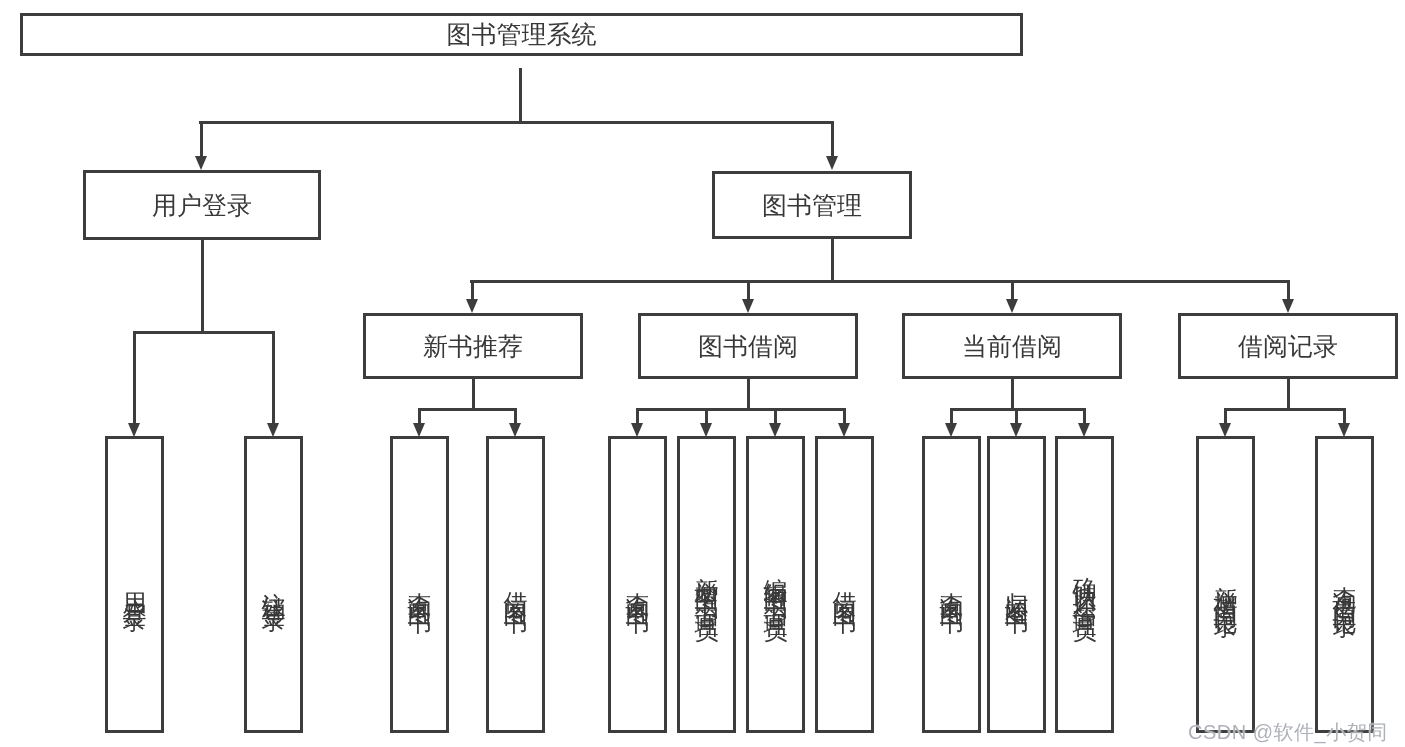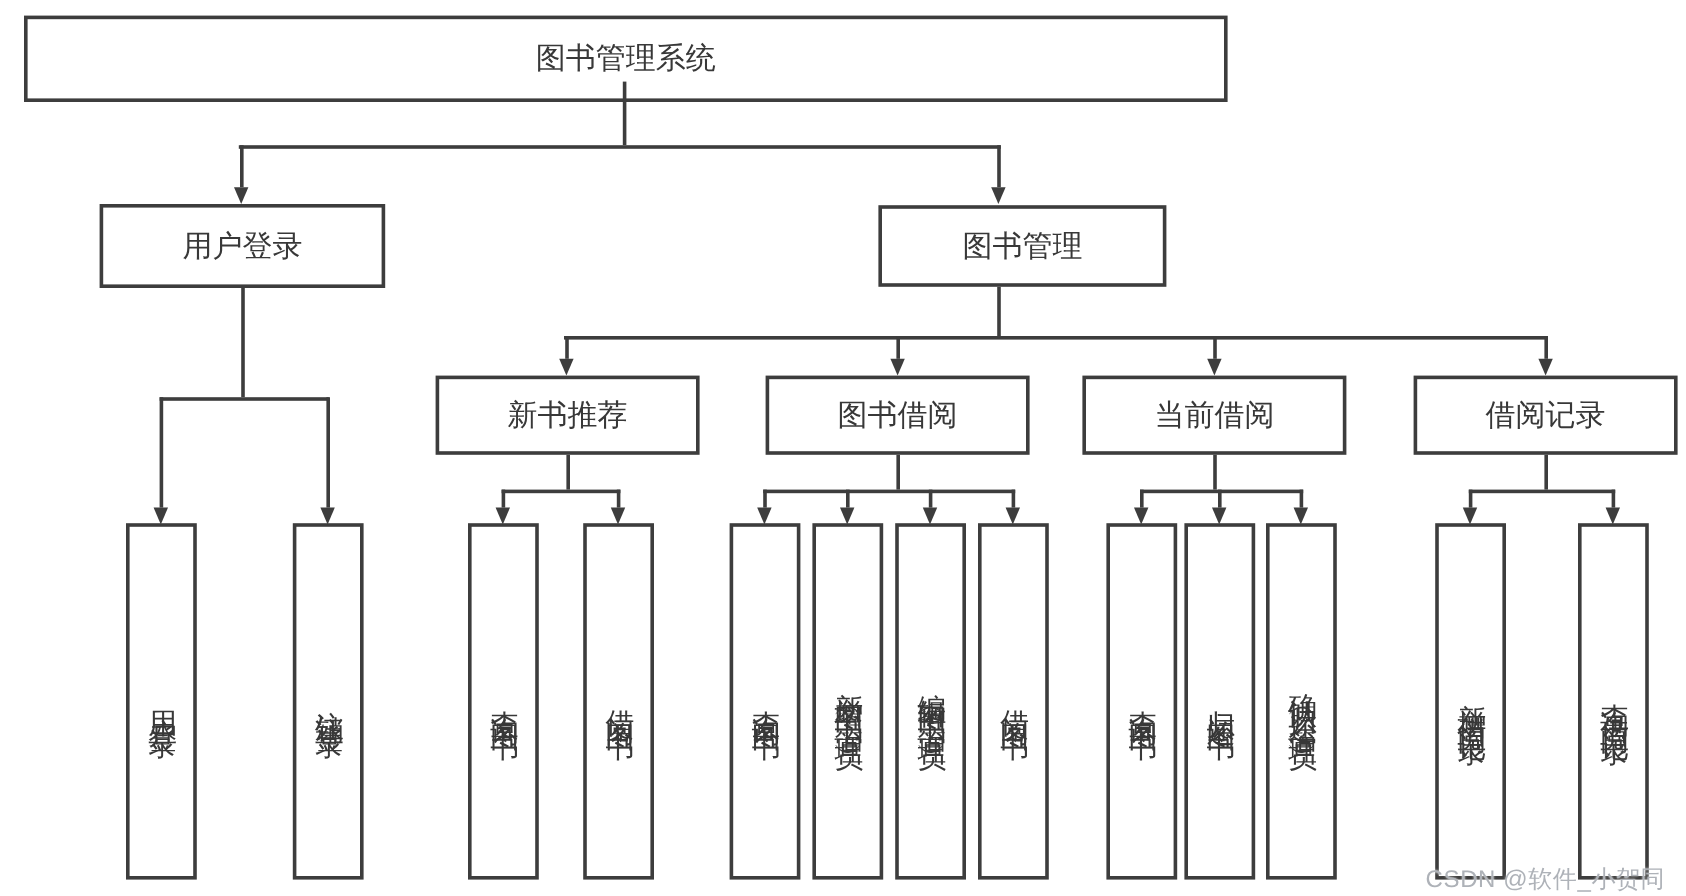--- a/index.html
+++ b/index.html
@@ -28,29 +28,29 @@
     position:absolute;left:1188px;top:719px;
     font-size:20px;color:#aeb2b8;letter-spacing:0.5px;
     text-shadow:0 0 2px #ffffff;
   }
 </style>
 </head>
 <body>
 
 <div class="canvas">
 
-  <div class="box" style="left:20px;top:13px;width:1003px;height:72px">
+  <div class="box" style="left:20px;top:13px;width:1003px;height:43px">
     <span>图书管理系统</span>
   </div>
 
   <div class="box" style="left:83px;top:170px;width:238px;height:70px">
     <span>用户登录</span>
   </div>
 
-  <div class="box" style="left:732px;top:171px;width:240px;height:68px">
+  <div class="box" style="left:712px;top:171px;width:200px;height:68px">
     <span>图书管理</span>
   </div>
 
   <div class="box" style="left:638px;top:313px;width:220px;height:66px">
     <span>图书借阅</span>
   </div>
 
   <div class="box" style="left:363px;top:313px;width:220px;height:66px">
     <span>新书推荐</span>
   </div>

